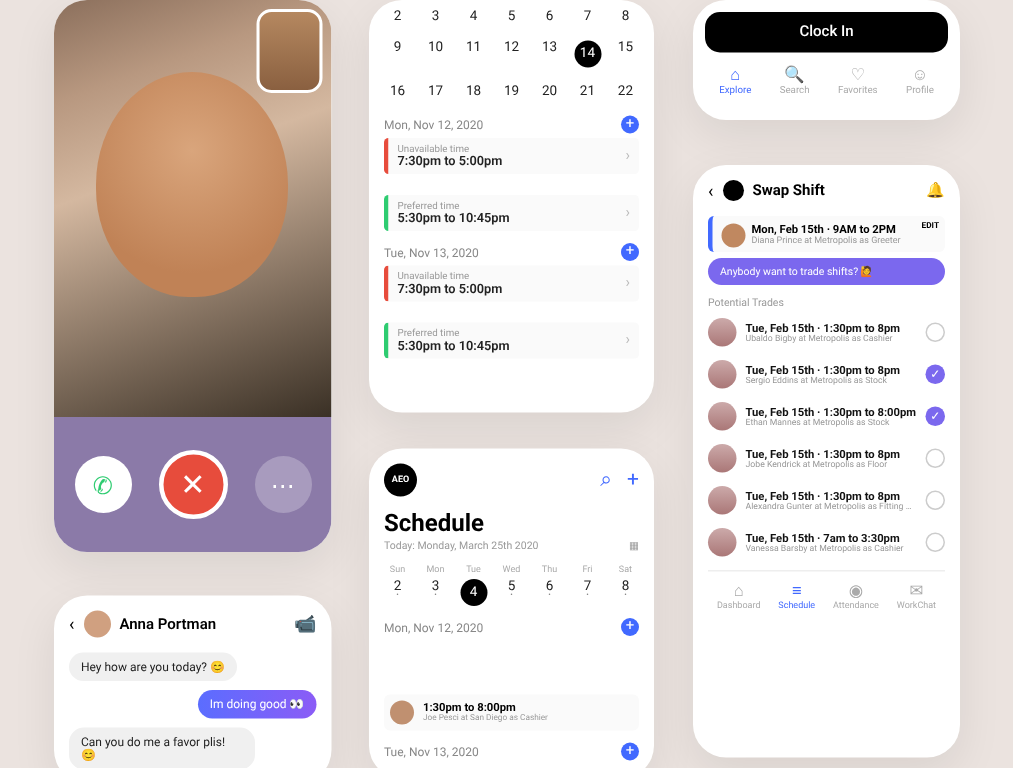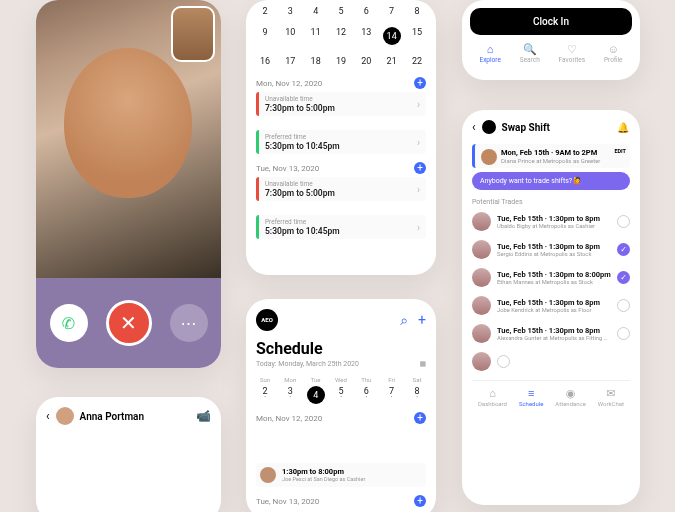--- a/index.html
+++ b/index.html
@@ -226,38 +226,47 @@
       <div class="trade">
         <div class="av"></div>
         <div class="info">
           <h6>Tue, Feb 15th · 1:30pm to 8pm</h6>
           <p>Alexandra Gunter at Metropolis as Fitting Rooms</p>
         </div>
         <div class="st open"></div>
       </div>
       <div class="trade">
         <div class="av"></div>
+        <div class="info">
+          <h6>Tue, Feb 15th · 7am to 3:30pm</h6>
+          <p>Vanessa Barsby at Metropolis as Cashier</p>
+        </div>
         <div class="st open"></div>
       </div>
     </div>
   <div class="bn" id="swap-nav">
       <div><i>⌂</i>Dashboard</div>
       <div class="act"><i>≡</i>Schedule</div>
       <div><i>◉</i>Attendance</div>
       <div><i>✉</i>WorkChat</div>
     </div>
 </div>
 
 <div id="c5" class="phone">
   <div class="chdr">
     <span class="bk">‹</span>
     <span class="av"></span>
     <h5>Anna Portman</h5>
     <span class="vc">📹</span>
   </div>
+  <div id="msgs">
+      <div class="msg in">Hey how are you today? 😊</div>
+      <div class="msg out">Im doing good 👀</div>
+      <div class="msg in">Can you do me a favor plis! 😊</div>
+    </div>
 </div>
 
 <div id="c6" class="phone">
   <div class="shdr">
     <div class="aeo">AEO</div>
     <div class="icons">
       <span>⌕</span>
       <span>+</span>
     </div>
   </div>

